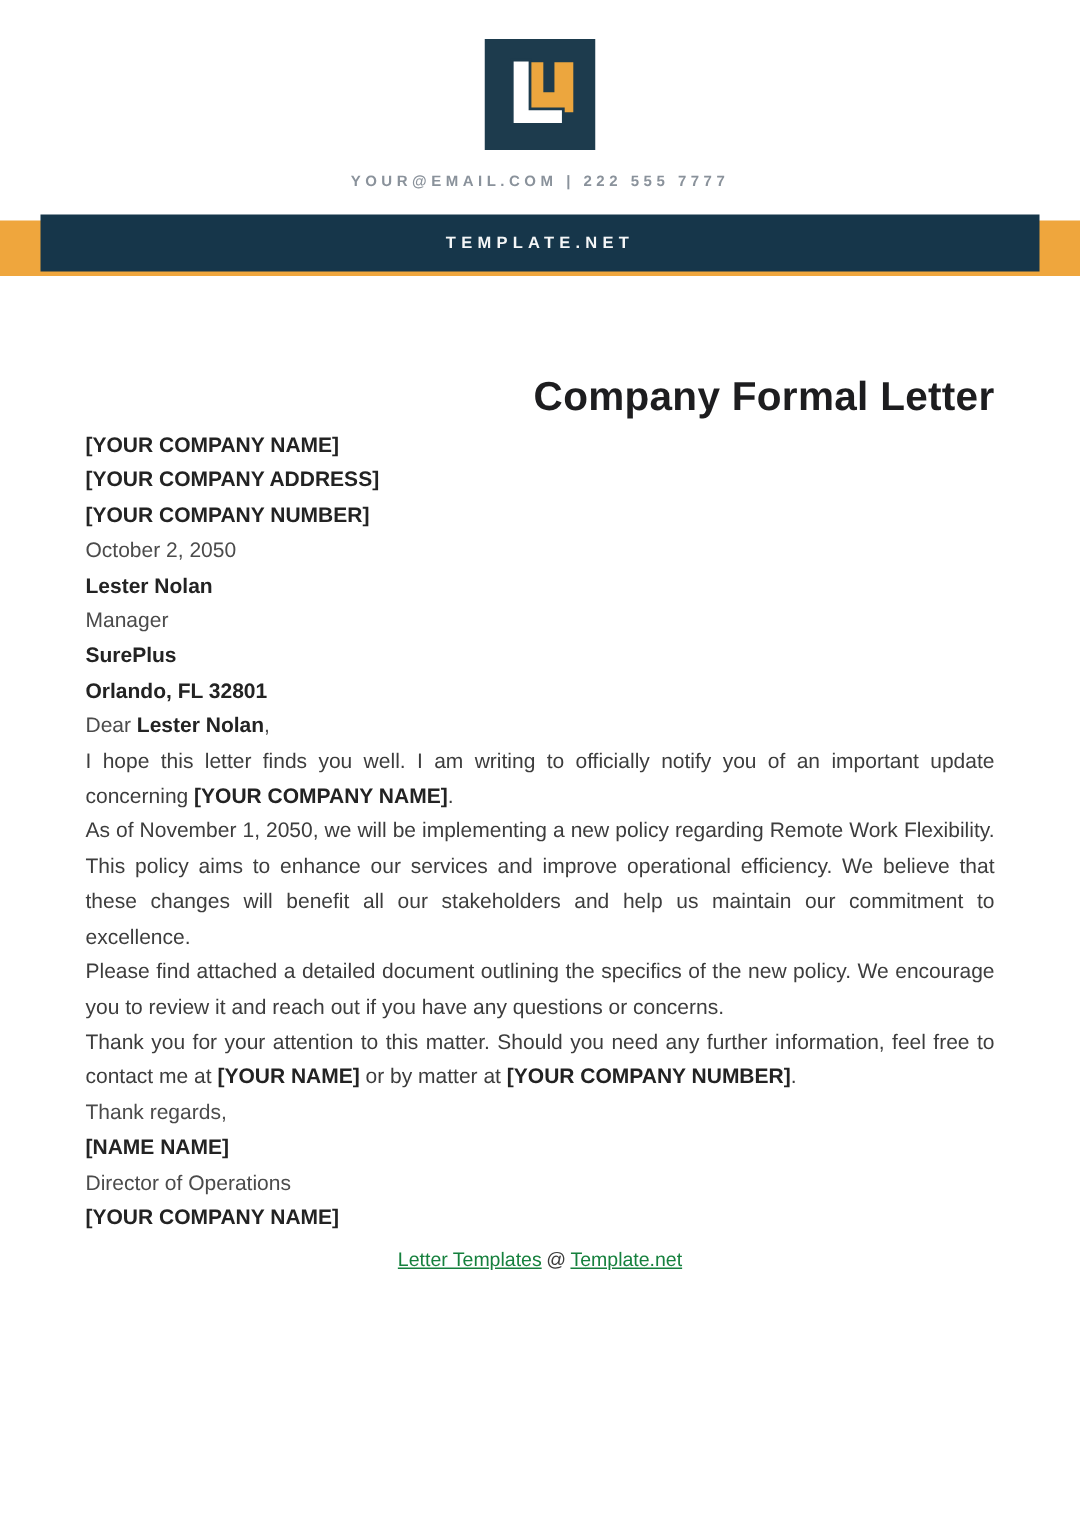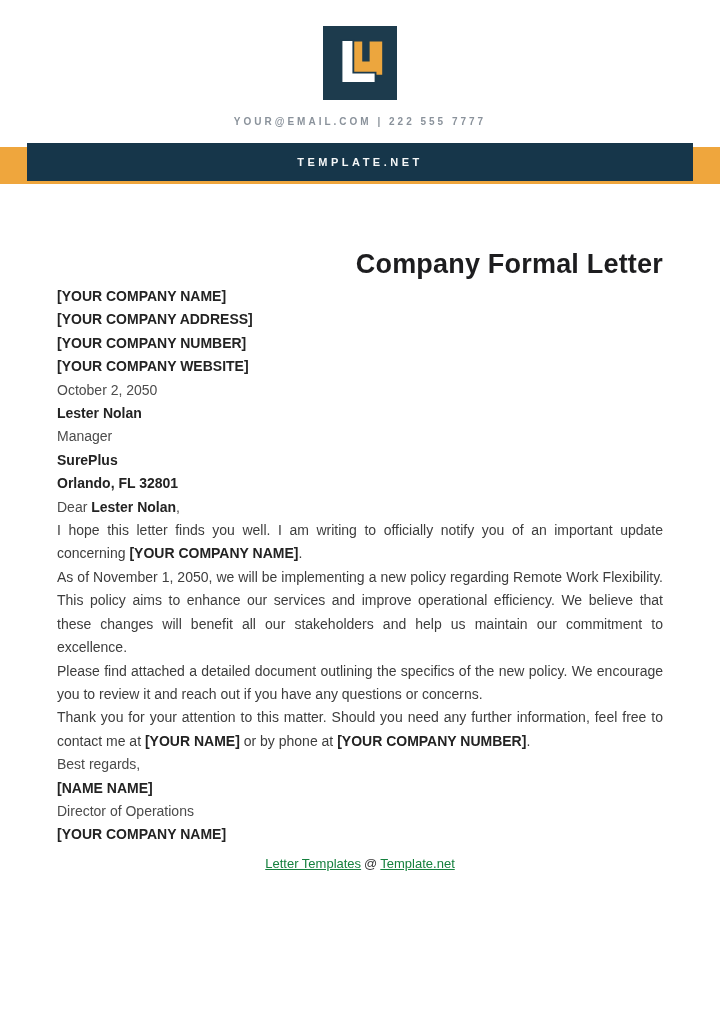--- a/index.html
+++ b/index.html
@@ -91,40 +91,39 @@
       <span>TEMPLATE.NET</span>
     </div>
   </div>
 
   <main class="letter">
     <h1 class="letter-title">Company Formal Letter</h1>
 
     <p class="line bold">[YOUR COMPANY NAME]</p>
     <p class="line bold">[YOUR COMPANY ADDRESS]</p>
     <p class="line bold">[YOUR COMPANY NUMBER]</p>
-    <p class="line bold">[YOUR COMPANY WEBSITE]</p>
 
     <p class="line reg">October 2, 2050</p>
 
     <p class="line bold">Lester Nolan</p>
     <p class="line reg">Manager</p>
     <p class="line bold">SurePlus</p>
     <p class="line bold">Orlando, FL 32801</p>
 
     <p class="line reg"><span>Dear </span><strong>Lester Nolan</strong><span>,</span></p>
 
     <p class="para"><span>I hope this letter finds you well. I am writing to officially notify you of an important update concerning </span><strong>[YOUR COMPANY NAME]</strong><span>.</span></p>
 
     <p class="para">As of November 1, 2050, we will be implementing a new policy regarding Remote Work Flexibility. This policy aims to enhance our services and improve operational efficiency. We believe that these changes will benefit all our stakeholders and help us maintain our commitment to excellence.</p>
 
     <p class="para">Please find attached a detailed document outlining the specifics of the new policy. We encourage you to review it and reach out if you have any questions or concerns.</p>
 
-    <p class="para"><span>Thank you for your attention to this matter. Should you need any further information, feel free to contact me at </span><strong>[YOUR NAME]</strong><span> or by phone at </span><strong>[YOUR COMPANY NUMBER]</strong><span>.</span></p>
+    <p class="para"><span>Thank you for your attention to this matter. Should you need any further information, feel free to contact me at </span><strong>[YOUR NAME]</strong><span> or by matter at </span><strong>[YOUR COMPANY NUMBER]</strong><span>.</span></p>
 
-    <p class="line reg">Best regards,</p>
+    <p class="line reg">Thank regards,</p>
     <p class="line bold">[NAME NAME]</p>
     <p class="line reg">Director of Operations</p>
     <p class="line bold">[YOUR COMPANY NAME]</p>
 
     <div class="attribution">
       <a>Letter Templates</a><span class="sep">@</span><a>Template.net</a>
     </div>
   </main>
 
 </div>

